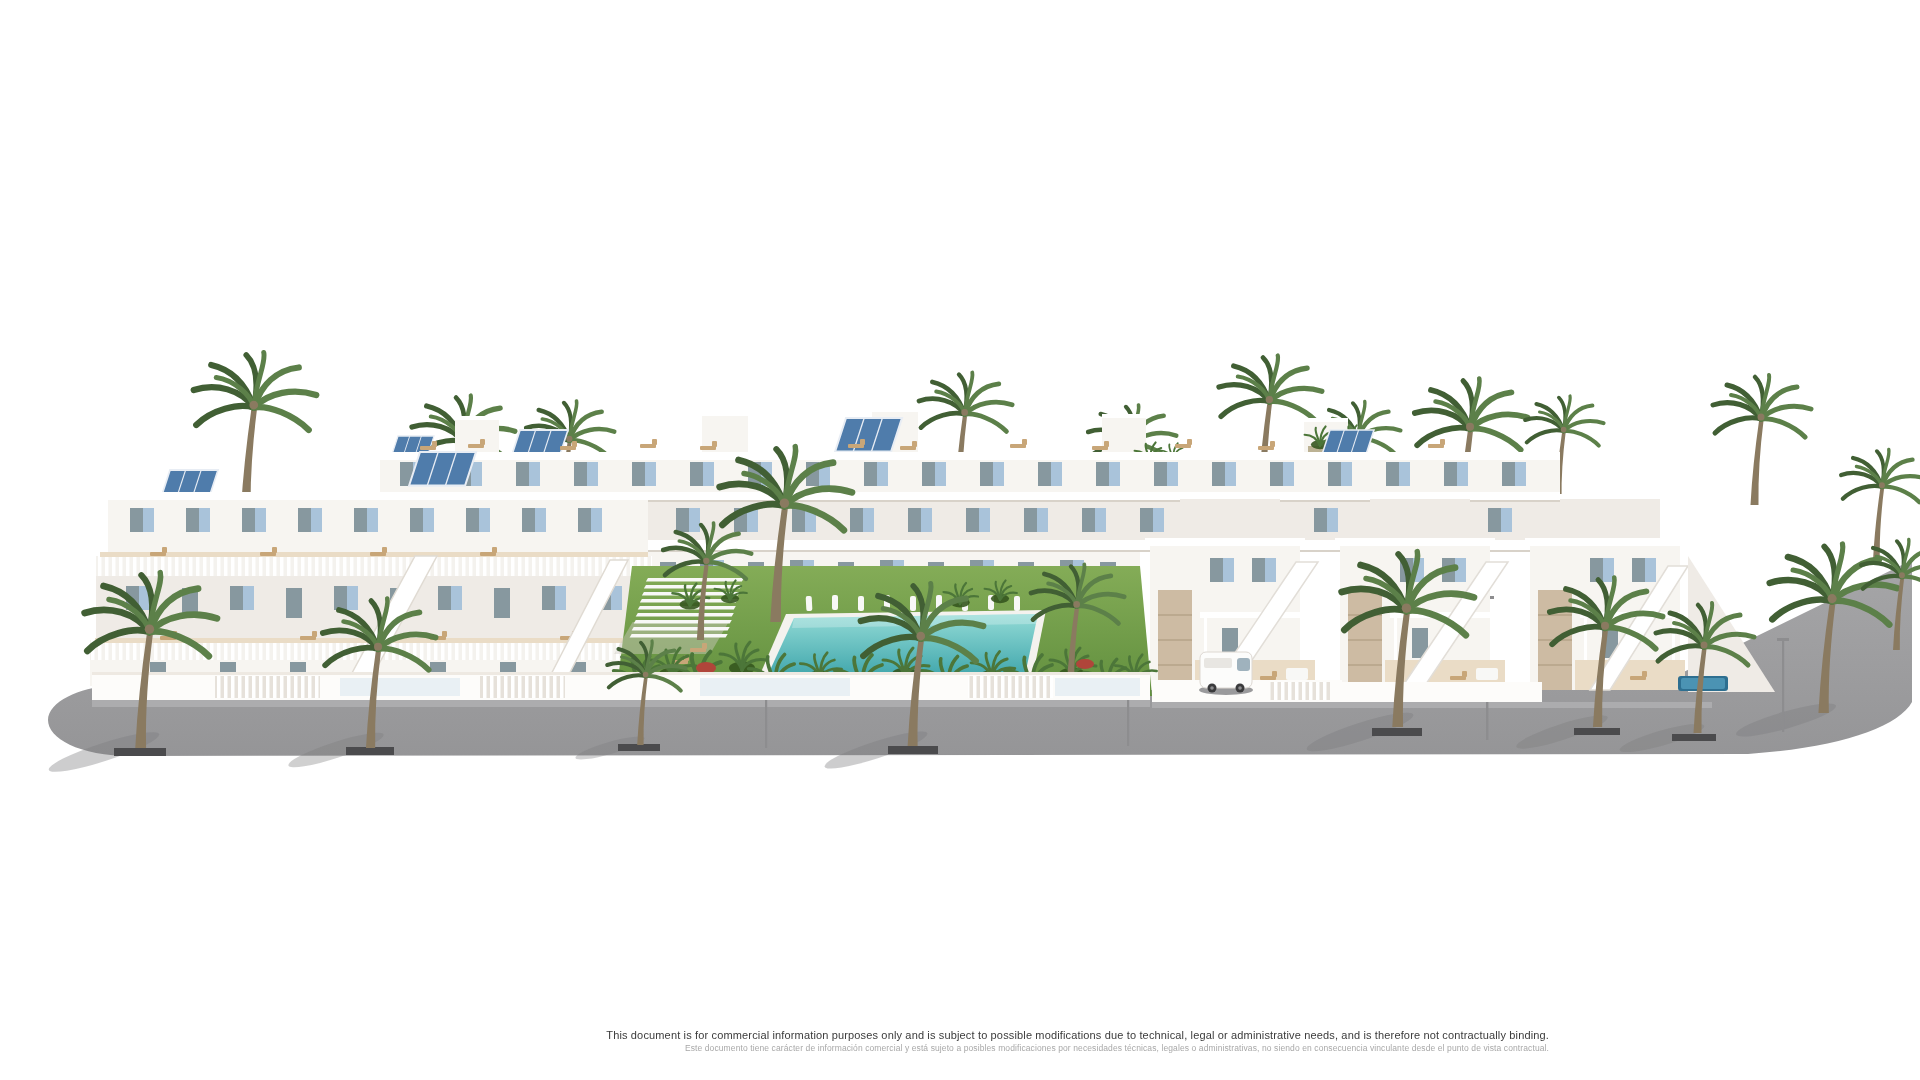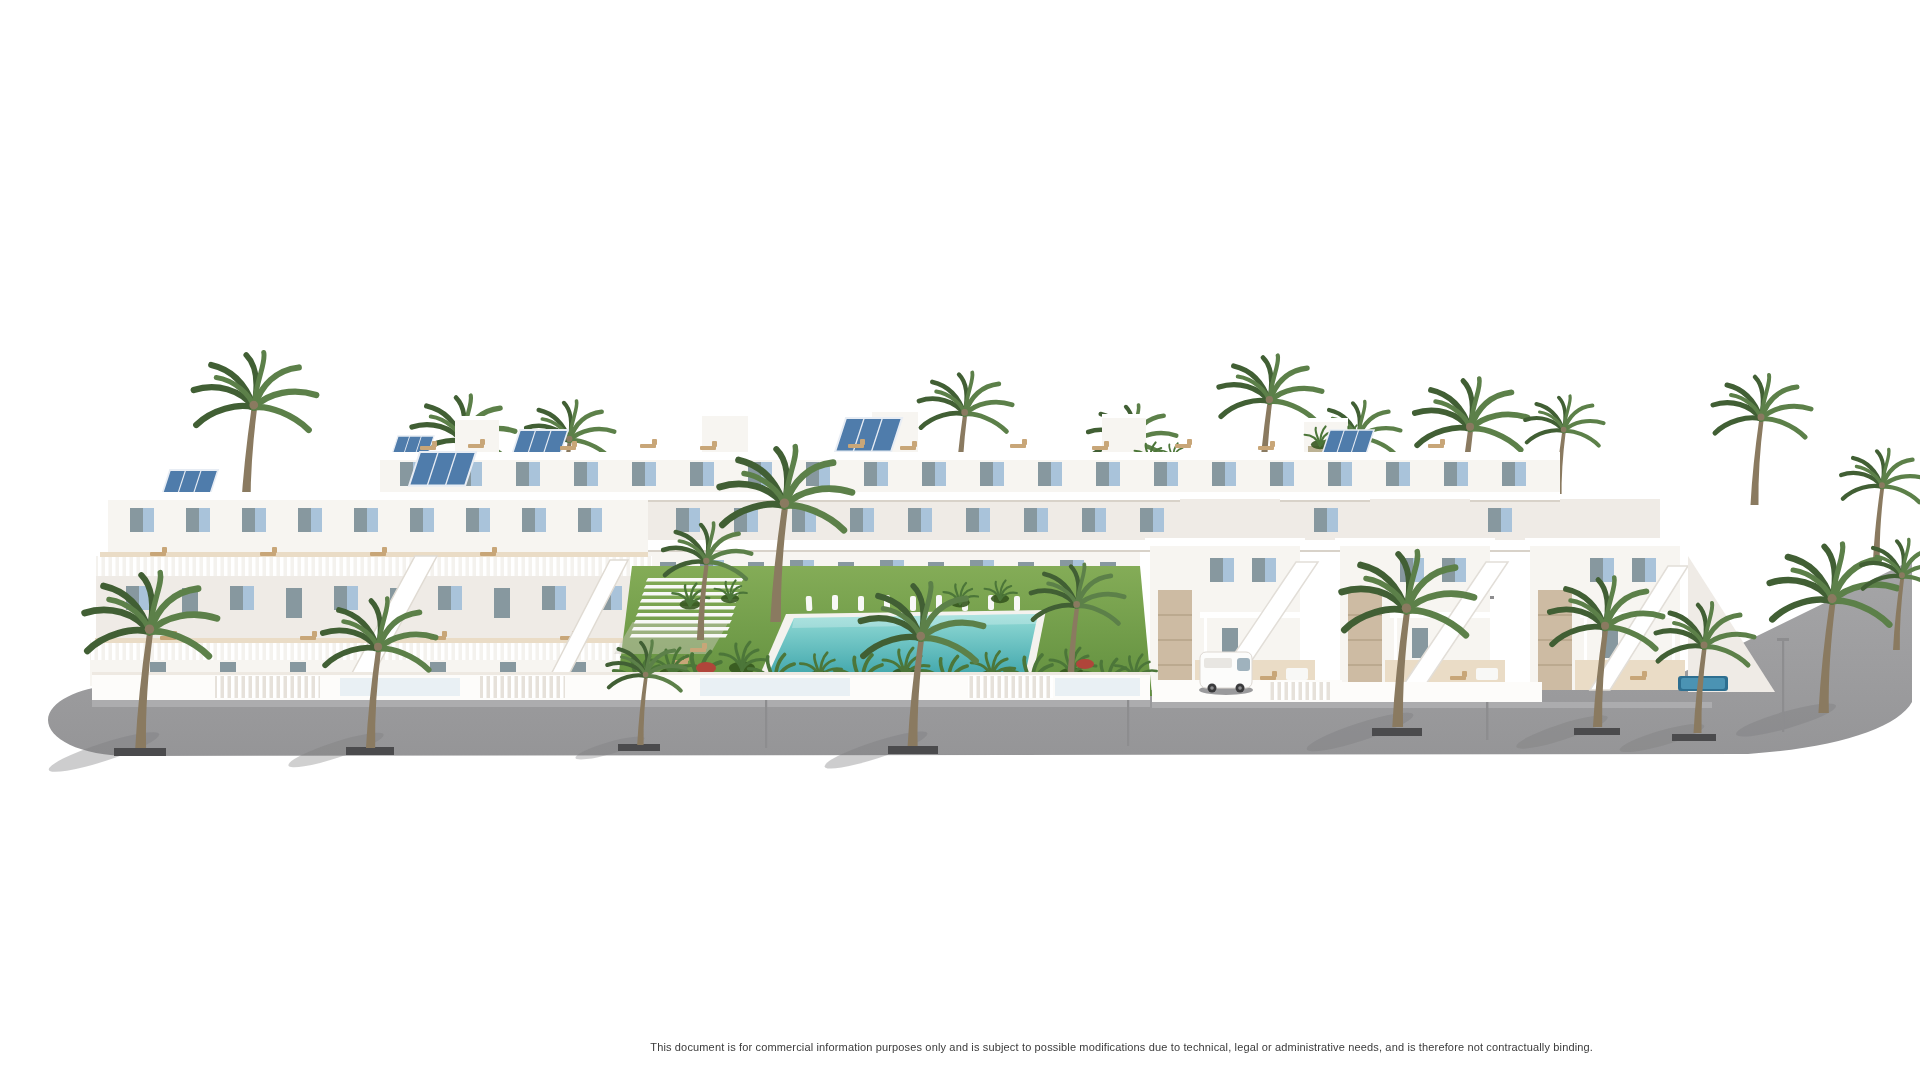--- a/index.html
+++ b/index.html
@@ -1,17 +1,17 @@
 <!DOCTYPE html>
 <html style="--face: #f7f5f1; --face2: #efebe6; --shade: #e2ddd5; --line: #d8d2c9; --white: #ffffff; --glass: #87989f; --blue: #a9c3da; --blue2: #8fb0cb; --solar: #4f7cab; --sand: #eadcc6; --wood: #c8a678; --stone: #cdbba3; --plant: #4c7639; --plant2: #35571f; --frond: #5c8049; --frond2: #415f34; --trunk: #8a7a60; --red: #b0453a; --road: #9d9d9f; --curb: #c6c6c8; --planter: #4b4b4d; --lamp: #8d8d8f; --shadow: #7c7c7e; --text_dark: #3b3b3b; --text_light: #a8a8a8;"><head>
 <meta charset="utf-8">
 <style>
   html,body{margin:0;padding:0;width:1920px;height:1080px;background:#ffffff;overflow:hidden;
             font-family:"Liberation Sans", sans-serif;}
-  .stage{position:absolute;inset:0;width:1564px;height:1080px;padding-left:44px;}
+  .stage{position:absolute;inset:0;width:1564px;height:1080px;}
   svg{position:absolute;left:0;top:0;}
   
   .roadF{fill:url(#gRoad);}
   .curbS{stroke:var(--curb,#c6c6c8);stroke-width:2;fill:none;}
   .planterF{fill:var(--planter,#4b4b4d);}
   .lampF{fill:var(--lamp,#8d8d8f);}
   .shadowF{fill:var(--shadow,#7c7c7e);}
   .faceF{fill:var(--face,#f7f5f1);}
   .face2F{fill:var(--face2,#efebe6);}
   .lineF{fill:var(--line,#d8d2c9);}
@@ -522,14 +522,15 @@
     <use href="#palm" transform="translate(1397,727) scale(1.35)"></use>
     <use href="#palm" transform="translate(1597,727) scale(1.15)"></use>
     <use href="#palm" transform="translate(1697,733) scale(1.0)"></use>
     <use href="#palm" transform="translate(1823,713) scale(1.3)"></use>
     <use href="#palm" transform="translate(1896,650) scale(0.85)"></use>
   </g>
 </svg>
 
 <div class="disclaimer">
   <div class="disc1">This document is for commercial information purposes only and is subject to possible modifications due to technical, legal or administrative needs, and is therefore not contractually binding.</div>
+  <div class="disc2">Este documento tiene carácter de información comercial y está sujeto a posibles modificaciones por necesidades técnicas, legales o administrativas, no siendo en consecuencia vinculante desde el punto de vista contractual.</div>
 </div>
 </div>
 
 </body></html>

